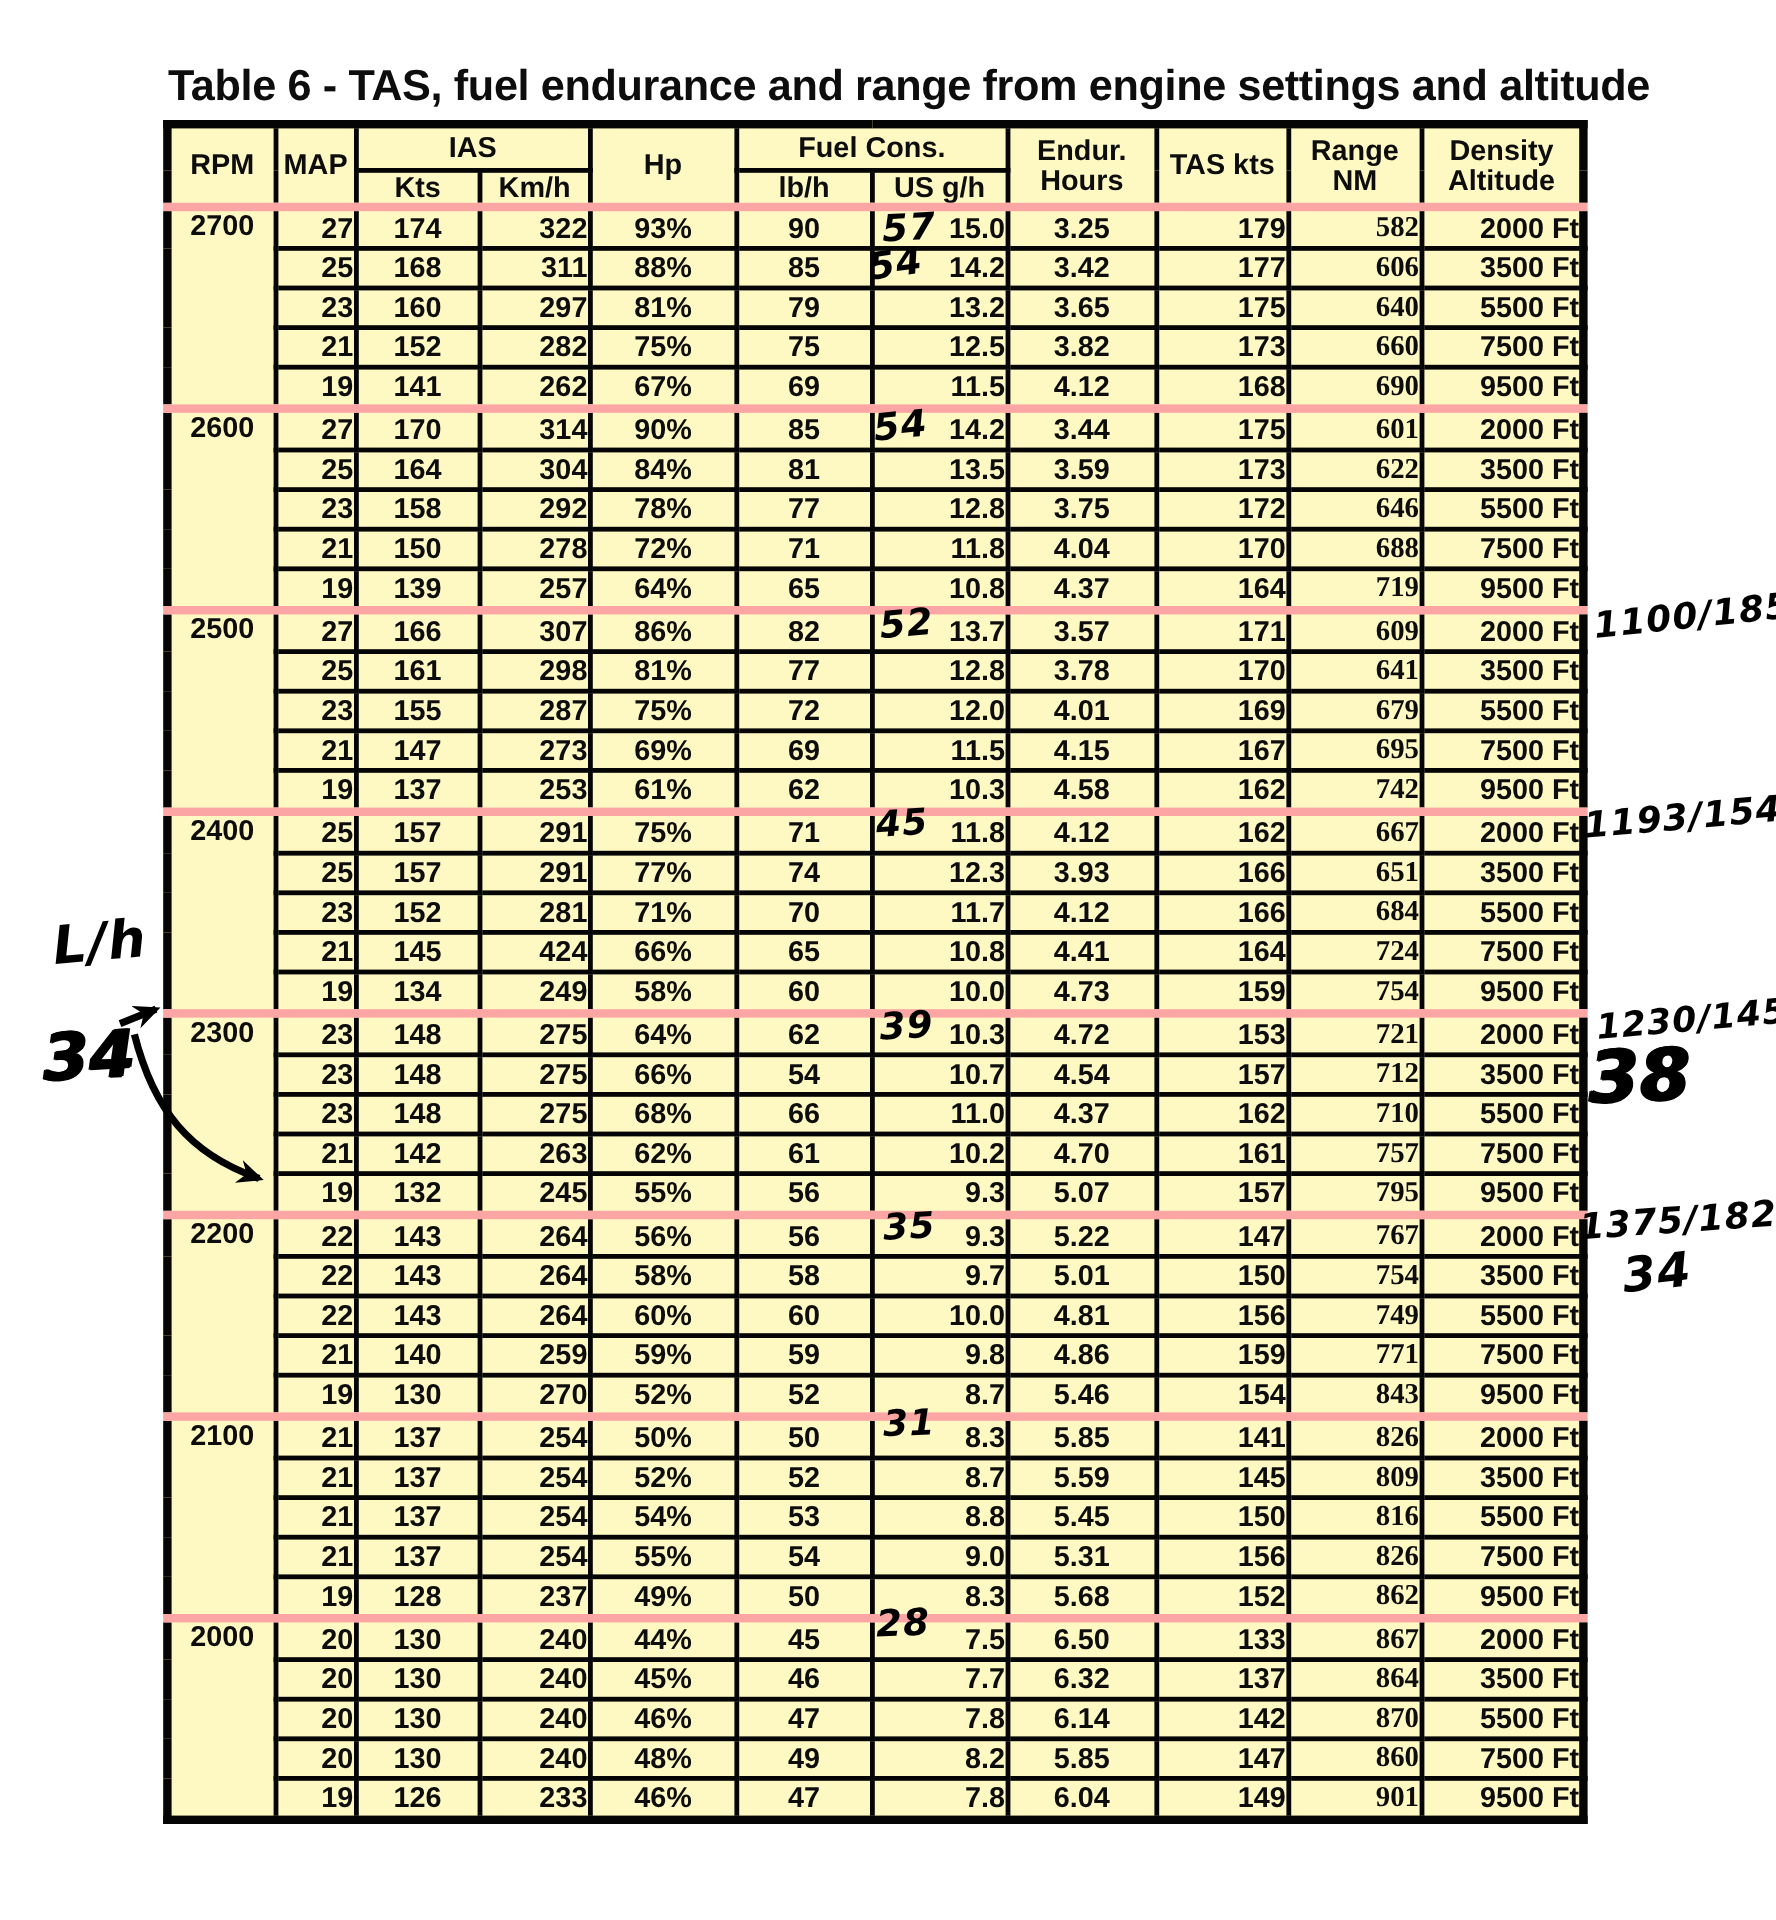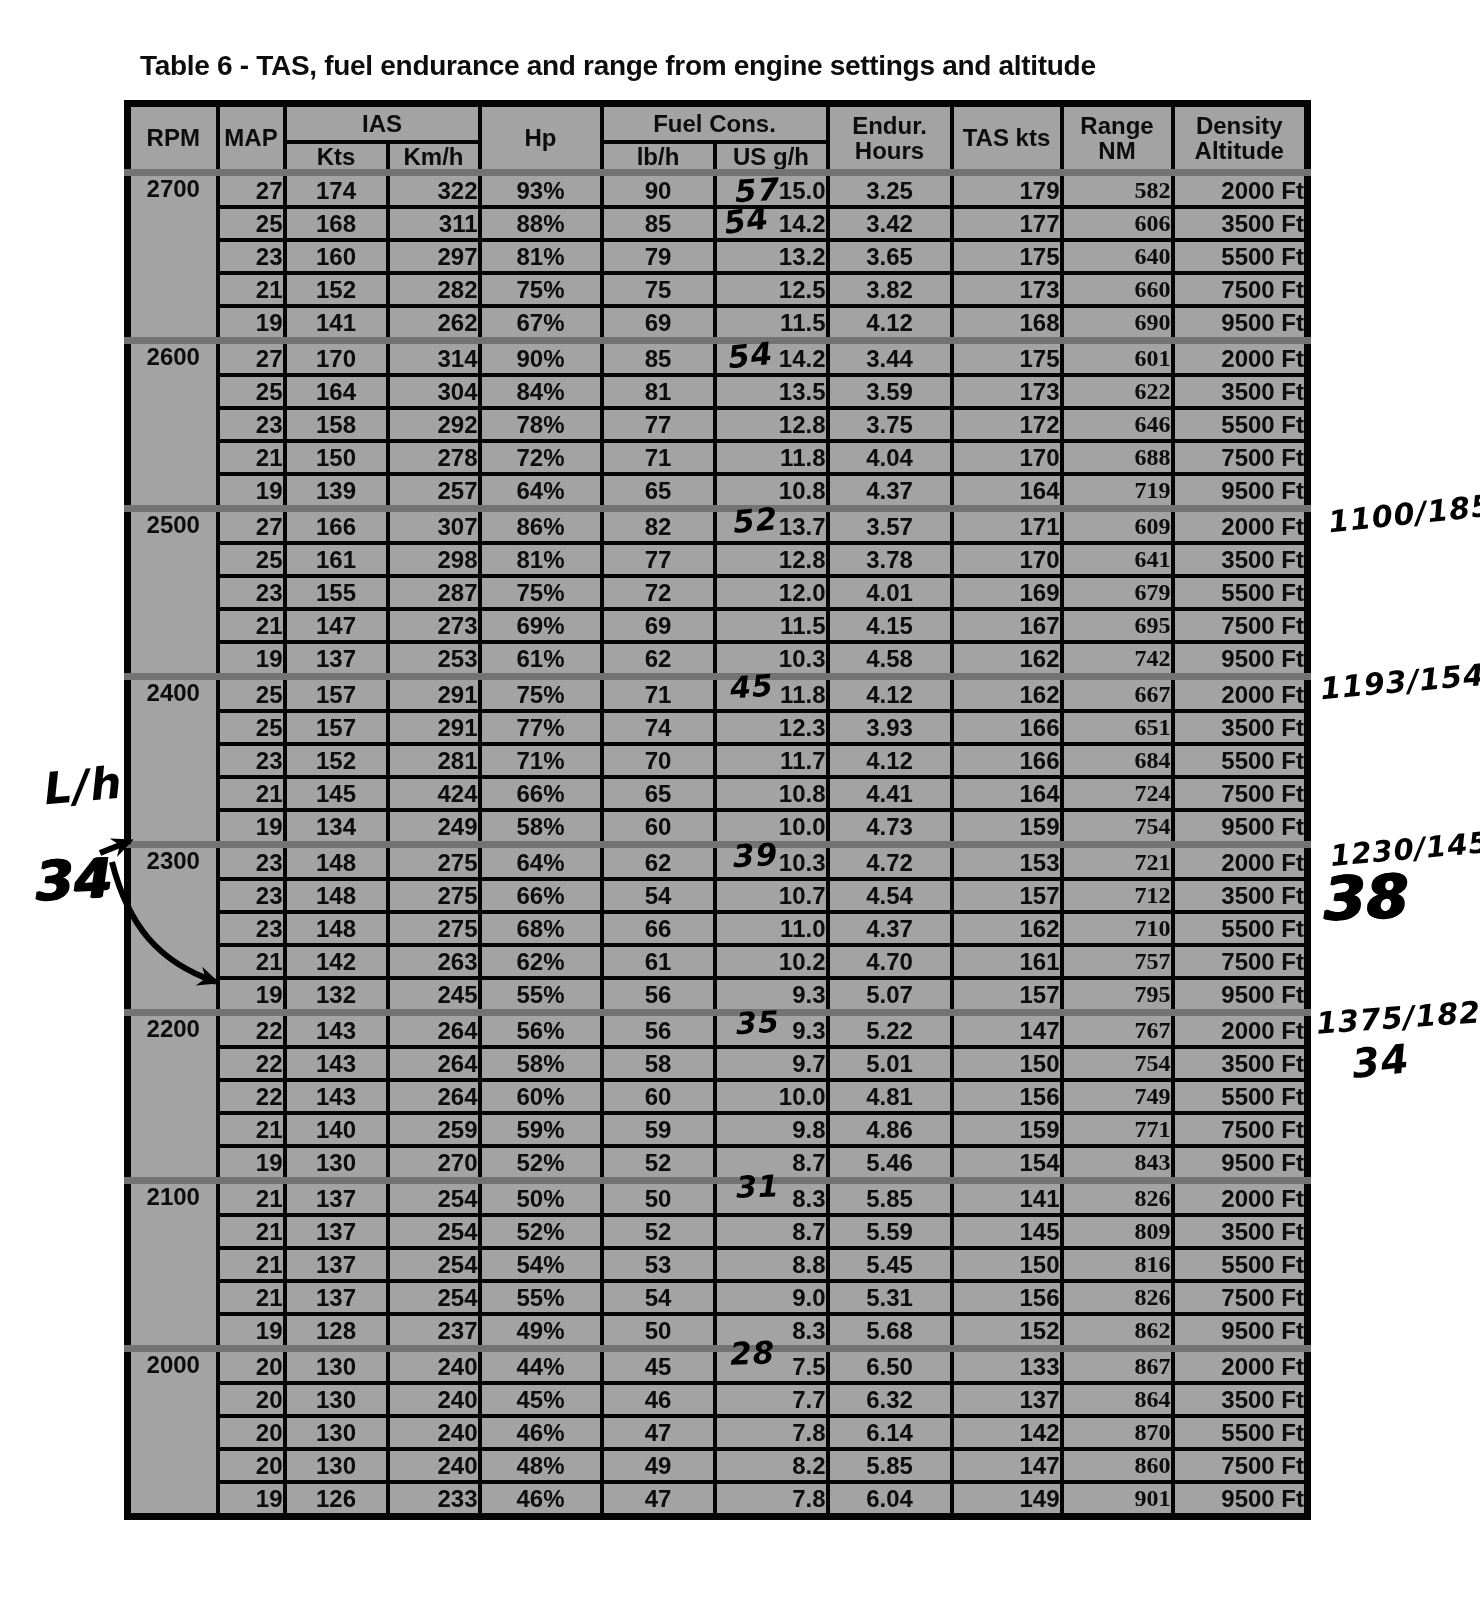--- a/index.html
+++ b/index.html
@@ -1,35 +1,35 @@
 <!DOCTYPE html>
 <html><head>
 <meta charset="utf-8">
 <style>
   html,body{margin:0;padding:0;}
   body{
     width:1480px;height:1600px;position:relative;background:#ffffff;
     font-family:"Liberation Sans",sans-serif;color:#0b0b0b;overflow:hidden;
   }
   .page-title{
-    position:absolute;left:140px;top:50px;font-size:28px;font-weight:700;
+    position:absolute;left:140px;top:50px;font-size:36px;font-weight:700;
     letter-spacing:-0.3px;color:#0d0d0d;text-align:center;
   }
   table.perf{
-    position:absolute;left:124px;top:100px;border-collapse:collapse;
-    table-layout:fixed;background:#a3a3a3;border:7px solid #050505;
+    position:absolute;left:136px;top:100px;border-collapse:collapse;
+    table-layout:fixed;background:#fef9c3;border:7px solid #050505;
   }
   table.perf th, table.perf td{
     border:4px solid #050505;font-weight:700;color:#0d0d0d;
     font-size:24px;line-height:1.05;padding:0;overflow:hidden;white-space:nowrap;
   }
   table.perf thead th{text-align:center;vertical-align:middle;}
   .h1{height:38px;} .h2{height:30px;}
   table.perf tbody td{height:29px;}
-  tr.group-start{border-top:7px solid #737373;}
+  tr.group-start{border-top:7px solid #fca5a5;}
   td.rpm{vertical-align:top;text-align:center;padding-top:3px;font-size:25px;}
   td.c0{text-align:right;padding-right:12px;}
   td.c1{text-align:center;padding-right:16px;}
   td.c2{text-align:right;padding-right:16px;}
   td.c3{text-align:center;padding-right:26px;}
   td.c4{text-align:center;padding-right:30px;}
   td.c5{text-align:right;padding-right:10px;}
   td.c6{text-align:center;padding-right:14px;}
   td.c7{text-align:right;padding-right:12px;}
   td.c8{text-align:right;padding-right:14px;font-family:Liberation Serif, serif;}

